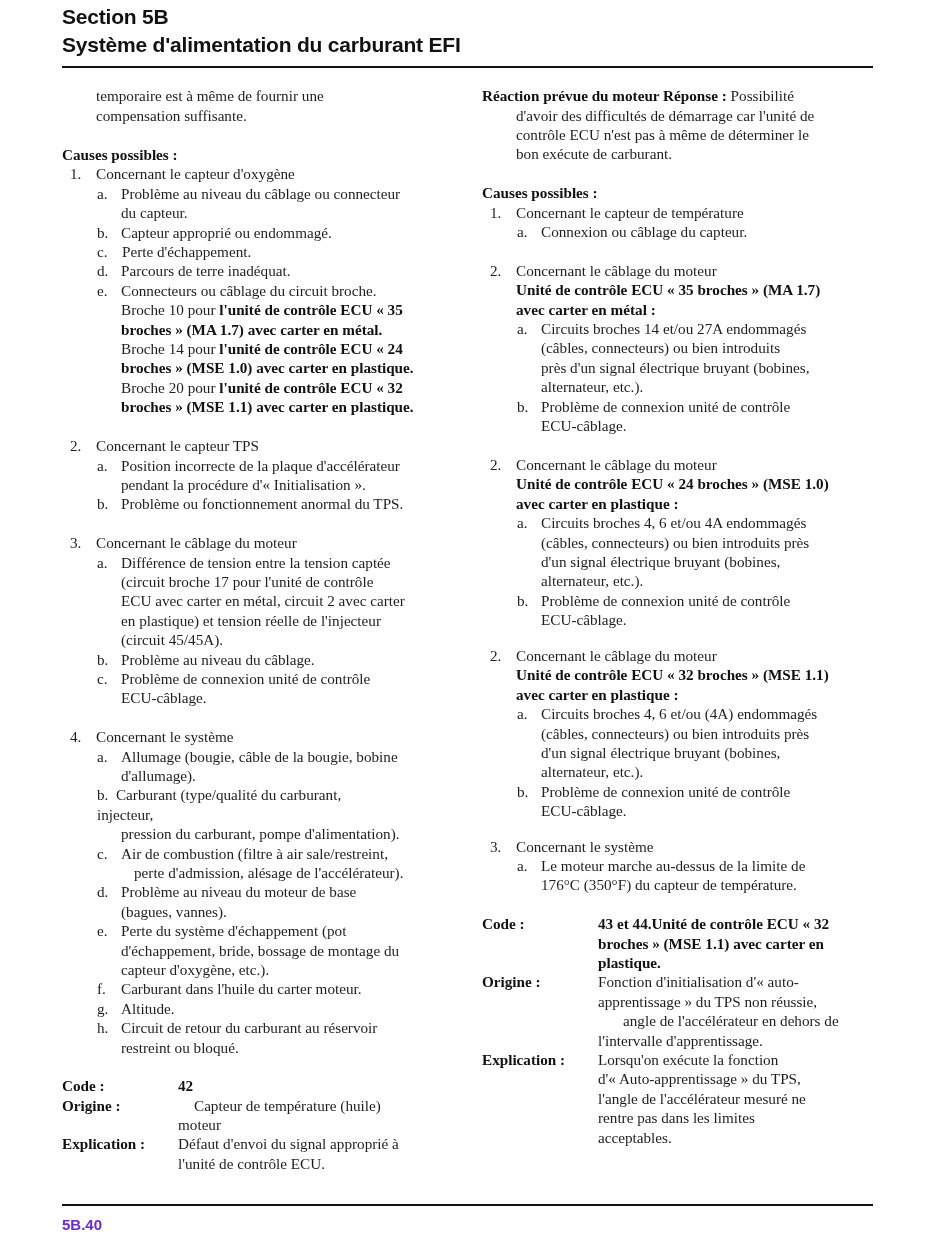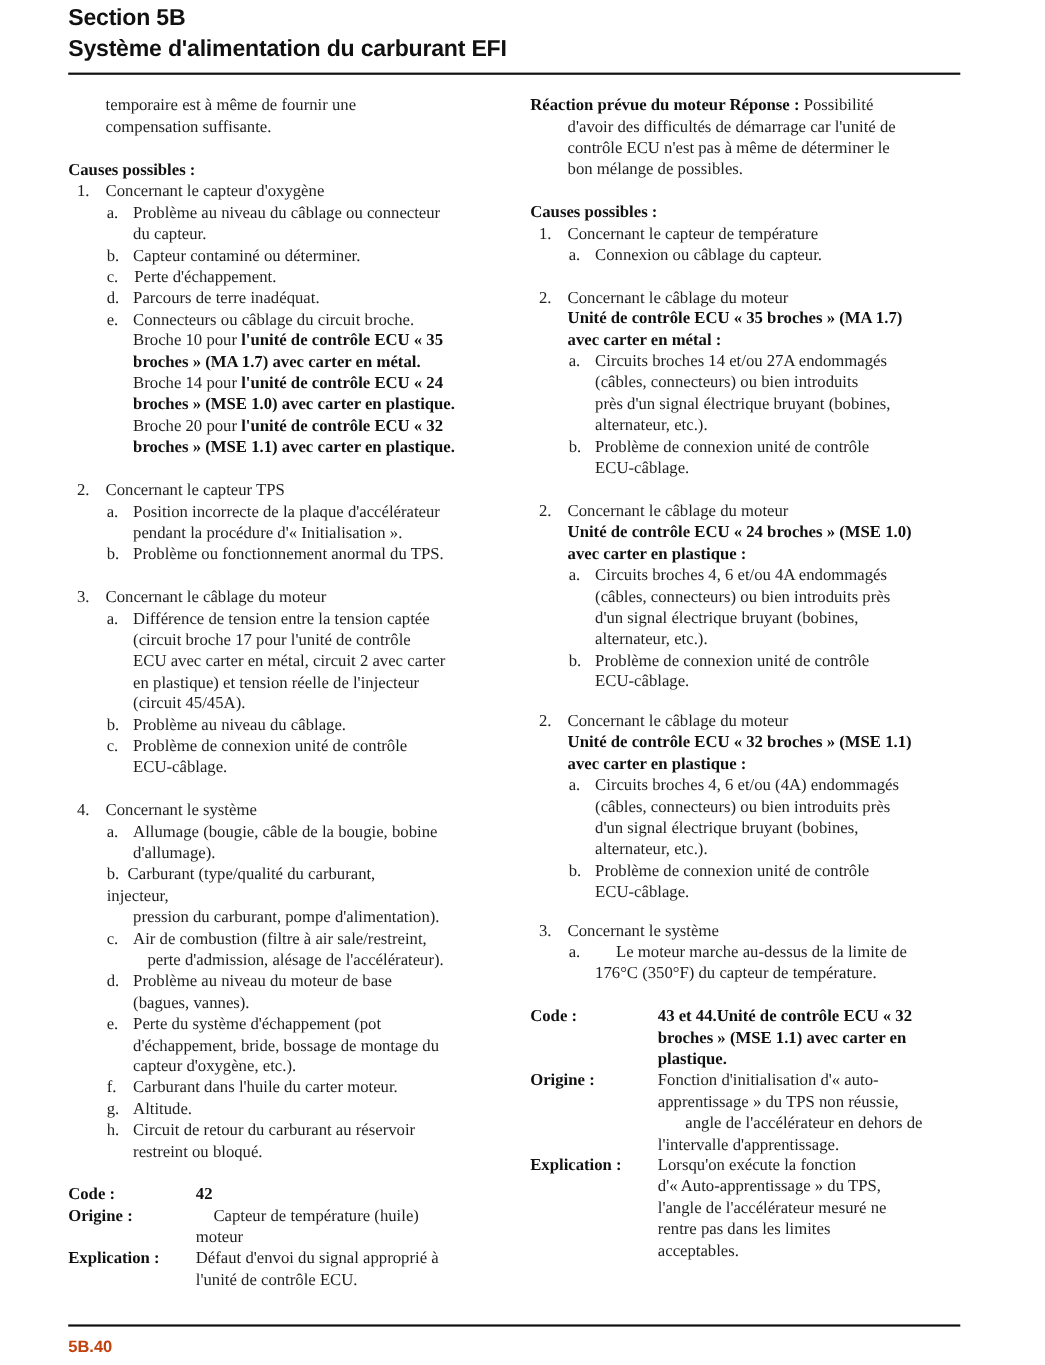--- a/index.html
+++ b/index.html
@@ -1,19 +1,19 @@
 <!DOCTYPE html>
 <html><head>
 <meta charset="utf-8">
 <style>
   html, body { margin: 0; padding: 0; background: #ffffff; }
   body { width: 950px; height: 1241px; position: relative; overflow: hidden; color: #1a1a1a; }
   .hdr { position: absolute; left: 62px; font-family: "Liberation Sans", sans-serif; font-weight: bold; font-size: 21px; color: #111; letter-spacing: -0.2px; }
   .rule { position: absolute; left: 62px; width: 811px; height: 2px; background: #111; }
-  .foot { position: absolute; left: 62px; top: 1216px; font-family: "Liberation Sans", sans-serif; font-weight: bold; font-size: 15px; color: #c2410c; }
+  .foot { position: absolute; left: 62px; top: 1216px; font-family: "Liberation Sans", sans-serif; font-weight: bold; font-size: 15px; color: #6d28d9; }
   .ln { position: absolute; font-family: "Liberation Serif", serif; font-size: 15.2px; line-height: 19.5px; white-space: nowrap; color: #1e1e1e; }
   .ln b { font-weight: bold; color: #111; }
   .bold { font-weight: bold; color: #111; }
   .num { position: absolute; font-family: "Liberation Serif", serif; font-size: 15.2px; line-height: 19.5px; color: #1e1e1e; }
 </style>
 </head>
 <body>
 
 <div class="hdr" style="top:5px;">Section 5B</div>
 <div class="hdr" style="top:33px;">Système d'alimentation du carburant EFI</div>
@@ -24,21 +24,21 @@
   <div class="ln" style="left:96px;top:106px;">compensation suffisante.</div>
 
   <div class="ln bold" style="left:62px;top:145px;">Causes possibles :</div>
 
   <div class="num" style="left:70px;top:164px;">1.</div>
   <div class="ln" style="left:96px;top:164px;">Concernant le capteur d'oxygène</div>
   <div class="num" style="left:97px;top:184px;">a.</div>
   <div class="ln" style="left:121px;top:184px;">Problème au niveau du câblage ou connecteur</div>
   <div class="ln" style="left:121px;top:203px;">du capteur.</div>
   <div class="num" style="left:97px;top:223px;">b.</div>
-  <div class="ln" style="left:121px;top:223px;">Capteur contaminé ou déterminer.</div>
+  <div class="ln" style="left:121px;top:223px;">Capteur approprié ou endommagé.</div>
   <div class="num" style="left:97px;top:242px;">c.</div>
   <div class="ln" style="left:122px;top:242px;">Perte d'échappement.</div>
   <div class="num" style="left:97px;top:261px;">d.</div>
   <div class="ln" style="left:121px;top:261px;">Parcours de terre inadéquat.</div>
   <div class="num" style="left:97px;top:281px;">e.</div>
   <div class="ln" style="left:121px;top:281px;">Connecteurs ou câblage du circuit broche.</div>
   <div class="ln" style="left:121px;top:300px;"><span>Broche 10 pour </span><b>l'unité de contrôle ECU « 35</b></div>
   <div class="ln bold" style="left:121px;top:320px;">broches » (MA 1.7) avec carter en métal.</div>
   <div class="ln" style="left:121px;top:339px;"><span>Broche 14 pour </span><b>l'unité de contrôle ECU « 24</b></div>
   <div class="ln bold" style="left:121px;top:358px;">broches » (MSE 1.0) avec carter en plastique.</div>
@@ -100,21 +100,21 @@
   <div class="ln" style="left:178px;top:1115px;">moteur</div>
   <div class="ln bold" style="left:62px;top:1134px;">Explication :</div>
   <div class="ln" style="left:178px;top:1134px;">Défaut d'envoi du signal approprié à</div>
   <div class="ln" style="left:178px;top:1154px;">l'unité de contrôle ECU.</div>
 </div>
 
 <div>
   <div class="ln" style="left:482px;top:86px;"><b>Réaction prévue du moteur Réponse :</b><span> Possibilité</span></div>
   <div class="ln" style="left:516px;top:106px;">d'avoir des difficultés de démarrage car l'unité de</div>
   <div class="ln" style="left:516px;top:125px;">contrôle ECU n'est pas à même de déterminer le</div>
-  <div class="ln" style="left:516px;top:144px;">bon mélange de possibles.</div>
+  <div class="ln" style="left:516px;top:144px;">bon exécute de carburant.</div>
 
   <div class="ln bold" style="left:482px;top:183px;">Causes possibles :</div>
   <div class="num" style="left:490px;top:203px;">1.</div>
   <div class="ln" style="left:516px;top:203px;">Concernant le capteur de température</div>
   <div class="num" style="left:517px;top:222px;">a.</div>
   <div class="ln" style="left:541px;top:222px;">Connexion ou câblage du capteur.</div>
 
   <div class="num" style="left:490px;top:261px;">2.</div>
   <div class="ln" style="left:516px;top:261px;">Concernant le câblage du moteur</div>
   <div class="ln bold" style="left:516px;top:280px;">Unité de contrôle ECU « 35 broches » (MA 1.7)</div>
@@ -150,21 +150,21 @@
   <div class="ln" style="left:541px;top:724px;">(câbles, connecteurs) ou bien introduits près</div>
   <div class="ln" style="left:541px;top:743px;">d'un signal électrique bruyant (bobines,</div>
   <div class="ln" style="left:541px;top:762px;">alternateur, etc.).</div>
   <div class="num" style="left:517px;top:782px;">b.</div>
   <div class="ln" style="left:541px;top:782px;">Problème de connexion unité de contrôle</div>
   <div class="ln" style="left:541px;top:801px;">ECU-câblage.</div>
 
   <div class="num" style="left:490px;top:837px;">3.</div>
   <div class="ln" style="left:516px;top:837px;">Concernant le système</div>
   <div class="num" style="left:517px;top:856px;">a.</div>
-  <div class="ln" style="left:560px;top:856px;">Le moteur marche au-dessus de la limite de</div>
+  <div class="ln" style="left:541px;top:856px;">Le moteur marche au-dessus de la limite de</div>
   <div class="ln" style="left:541px;top:875px;">176°C (350°F) du capteur de température.</div>
 
   <div class="ln bold" style="left:482px;top:914px;">Code :</div>
   <div class="ln bold" style="left:598px;top:914px;">43 et 44.Unité de contrôle ECU « 32</div>
   <div class="ln bold" style="left:598px;top:934px;">broches » (MSE 1.1) avec carter en</div>
   <div class="ln bold" style="left:598px;top:953px;">plastique.</div>
   <div class="ln bold" style="left:482px;top:972px;">Origine :</div>
   <div class="ln" style="left:598px;top:972px;">Fonction d'initialisation d'« auto-</div>
   <div class="ln" style="left:598px;top:992px;">apprentissage » du TPS non réussie,</div>
   <div class="ln" style="left:598px;top:1011px;margin-left:25px;">angle de l'accélérateur en dehors de</div>

